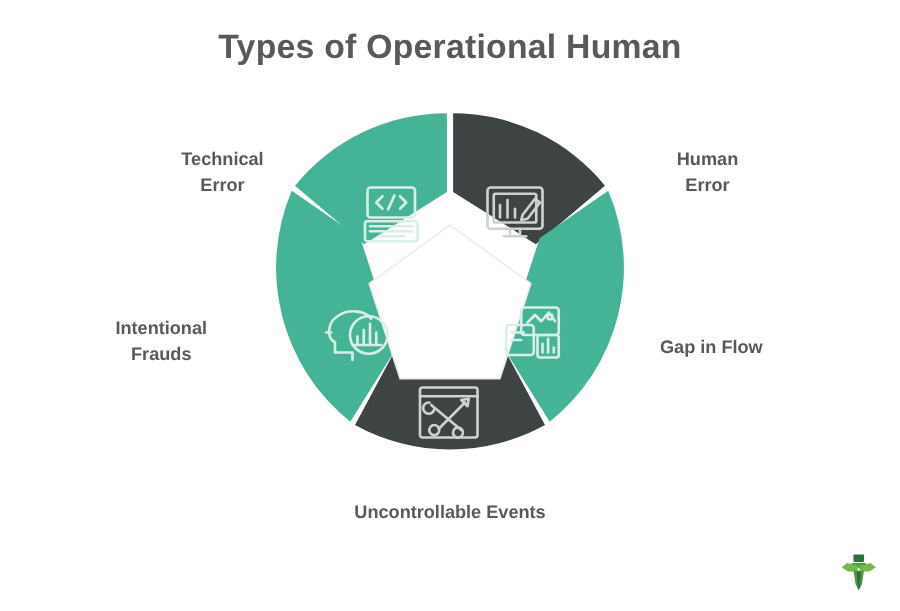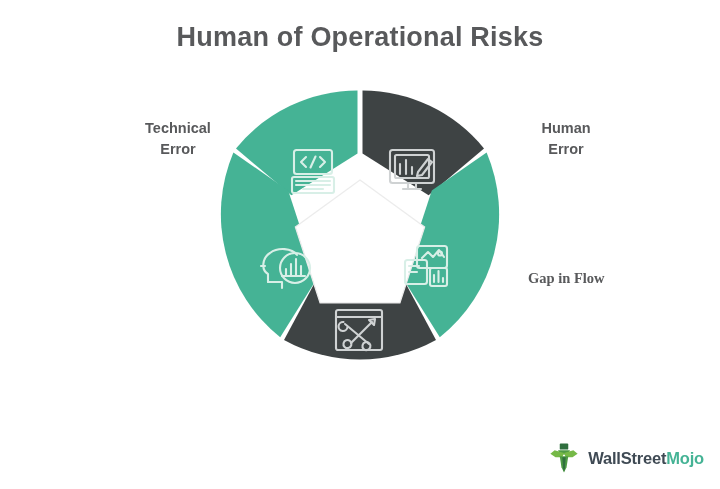--- a/index.html
+++ b/index.html
@@ -62,21 +62,20 @@
     left: 506px;
     top: 48px;
     width: 120px;
     text-align: center;
   }
   .lbl-gap {
     left: 528px;
     top: 198px;
     width: 130px;
     text-align: left;
-    font-family: Liberation Serif, serif;
   }
   .lbl-intentional {
     left: 60px;
     top: 183px;
     width: 138px;
     text-align: center;
   }
   .lbl-uncontrollable {
     left: 250px;
     top: 330px;
@@ -112,21 +111,21 @@
     font-size: 16.5px;
     font-weight: bold;
     letter-spacing: -0.2px;
   }
   .brand-wall { color: #3f4a54; }
   .brand-mojo { color: #45b395; }
 </style>
 </head>
 <body>
 
-<div id="page-title">Human of Operational Risks</div>
+<div id="page-title">Types of Operational Human</div>
 
 <div id="diagram-wrap">
 
   <svg id="donut-svg" viewBox="0 0 320 316">
 
     <defs>
       
     </defs>
 
     <path fill="#45b395" d="M 157.5 2.5
@@ -223,29 +222,29 @@
   </svg>
 
   <div class="seg-label lbl-technical">Technical
 Error</div>
 
   <div class="seg-label lbl-human">Human
 Error</div>
 
   <div class="seg-label lbl-gap">Gap in Flow</div>
 
-
+  <div class="seg-label lbl-uncontrollable">Uncontrollable Events</div>
+
+  <div class="seg-label lbl-intentional">Intentional
+Frauds</div>
 
 </div>
 
 <div id="brand">
   <svg id="brand-mark" viewBox="0 0 40 40">
     <rect x="15" y="3" width="10" height="7" rx="1" fill="#2f6f3e"></rect>
     <path d="M13 11 H27 L25 16 H15 Z" fill="#4e9b45"></path>
     <path d="M20 14 L31 11 L36 15 L30 19 L22 19 Z" fill="#76b947"></path>
     <path d="M20 14 L9 11 L4 15 L10 19 L18 19 Z" fill="#76b947"></path>
     <path d="M15 18 H25 L23 31 L20 37 L17 31 Z" fill="#4e9b45"></path>
     <path d="M18 19 H22 L21 33 L20 36 L19 33 Z" fill="#2f6f3e"></path>
   </svg>
-  <div id="brand-text">
-    <span class="brand-wall">WallStreet</span><span class="brand-mojo">Mojo</span>
-  </div>
 </div>
 
 </body></html>

